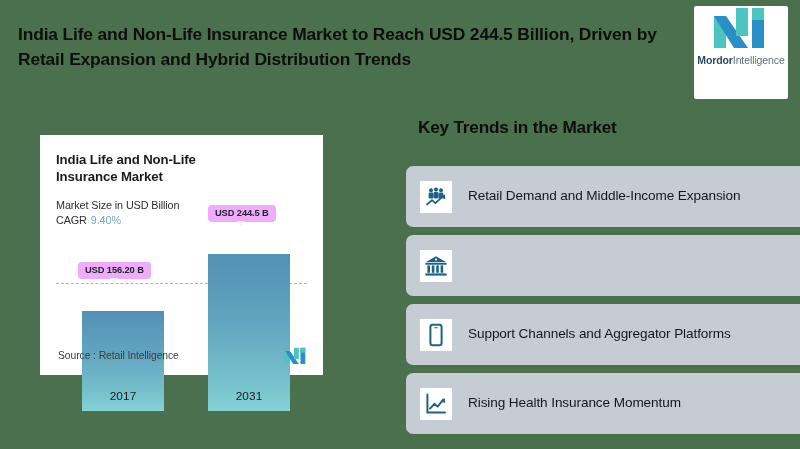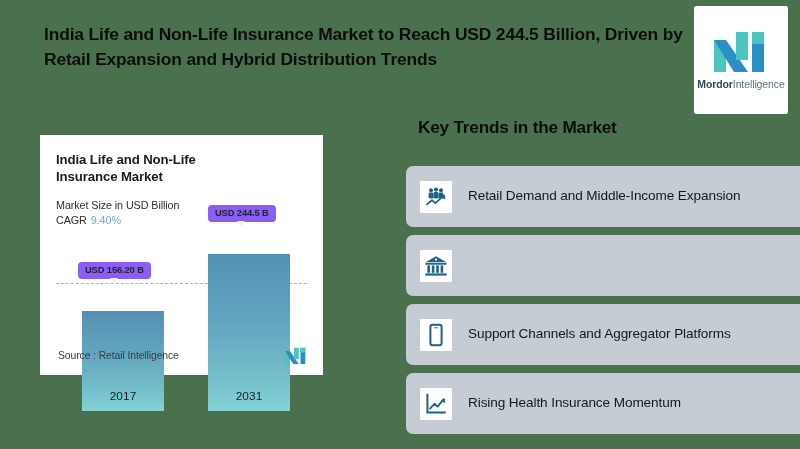--- a/index.html
+++ b/index.html
@@ -25,36 +25,35 @@
     position: absolute;
     left: 18px;
     top: 22px;
     width: 640px;
     font-size: 17.4px;
     font-weight: 700;
     line-height: 1.42;
     color: #0d0d0d;
     letter-spacing: -0.15px;
     font-family: "Liberation Sans", sans-serif;
-    margin-left: 26px;
   }
 
   
   .logo-box {
     position: absolute;
     right: 12px;
     top: 6px;
     width: 94px;
-    height: 108px;
+    height: 93px;
     background: #ffffff;
     border-radius: 2px;
     display: flex;
     flex-direction: column;
     align-items: center;
-    justify-content: center;
+    justify-content: flex-start;
   }
   .logo-mark { width: 58px; height: 42px; display: block; }
   .logo-text {
     margin-top: 6px;
     font-size: 10.5px;
     letter-spacing: -0.1px;
     white-space: nowrap;
     font-family: "Liberation Sans", sans-serif;
   }
   .logo-text .b { font-weight: 700; color: #2b4a66; }
@@ -108,21 +107,21 @@
     height: 0;
     border-top: 1.6px dashed #9fb8c9;
   }
   .bar {
     position: absolute;
     bottom: 0;
     background: linear-gradient(to bottom, #5490b5 0%, #62a4bf 42%, #78c4ce 85%, #86d3d6 100%);
   }
   .bar-pill {
     position: absolute;
-    background: #8b5cf6;
+    background: #f0abfc;
     border-radius: 4px;
     padding: 3px 7px 4px 7px;
     font-size: 9.3px;
     font-weight: 700;
     color: #20262b;
     white-space: nowrap;
     letter-spacing: -0.1px;
   }
   .bar-pill::after {
     content: "";

